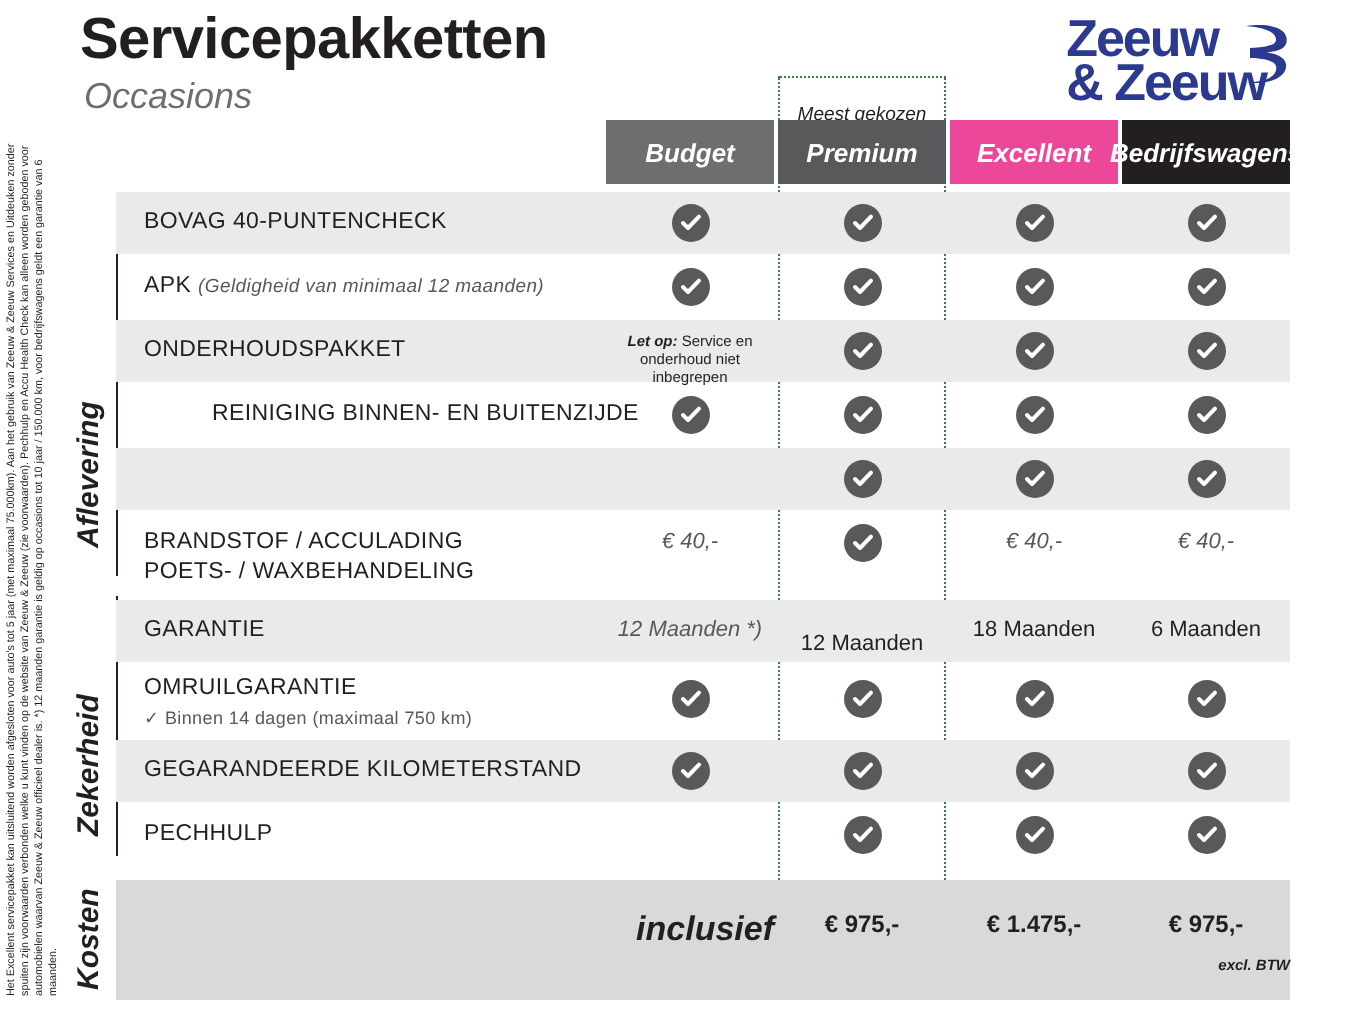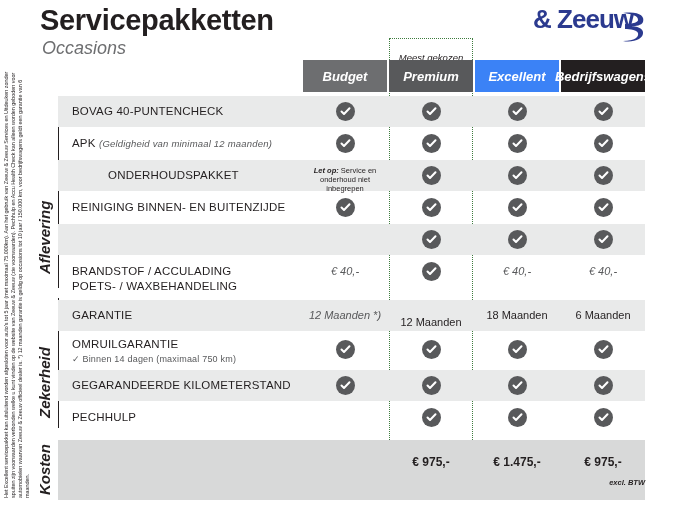--- a/index.html
+++ b/index.html
@@ -34,21 +34,21 @@
   }
 
   
   .colhead{
     position:absolute;top:60px;height:32px;
     color:#ffffff;font-style:italic;font-weight:bold;font-size:13px;
     display:flex;align-items:center;justify-content:center;
   }
   .c1{left:303px;width:84px;background:#6d6e70;}
   .c2{left:389px;width:84px;background:#58595b;}
-  .c3{left:475px;width:84px;background:#3b82f6;}
+  .c3{left:475px;width:84px;background:#ec4899;}
   .c4{left:561px;width:84px;background:#231f20;}
 
   .meest{
     position:absolute;left:389px;top:40px;width:84px;
     text-align:center;font-size:9.5px;font-style:italic;color:#231f20;margin-top:12px;
   }
   .premium-frame{
     position:absolute;left:389px;top:38px;width:84px;height:462px;
     border:1.5px dotted #3f7d3f;
     box-sizing:border-box;
@@ -127,20 +127,21 @@
 </style>
 </head>
 <body>
 
 <div class="page">
 
   <div class="title">Servicepakketten</div>
   <div class="subtitle">Occasions</div>
 
   <div class="logo">
+    <span>Zeeuw</span>
     <span class="l2">&amp; Zeeuw</span>
   </div>
   <svg class="logo-swoosh" viewBox="0 0 26 34">
     <path d="M2,3 C18,1 24,6 22,12 C20,17 9,16 9,16 C9,16 21,16 22,22 C23,29 12,33 2,31 C14,31 18,27 17,23 C16,19 4,19 4,19 L4,14 C4,14 17,14 17,10 C17,6 12,4 2,3 Z" fill="#2b3a8f"></path>
   </svg>
 
   <div class="meest">Meest gekozen</div>
   <div class="premium-frame"></div>
 
   <div class="colhead c1">Budget</div>
@@ -195,21 +196,21 @@
         <path d="M1.5,5.5 L4,8 L9.5,2.3" stroke="#ffffff" stroke-width="2" fill="none" stroke-linecap="round" stroke-linejoin="round"></path>
       </svg>
     </div>
   <div class="check" style="left:594px;top:134px;">
       <svg width="11" height="11" viewBox="0 0 11 11">
         <path d="M1.5,5.5 L4,8 L9.5,2.3" stroke="#ffffff" stroke-width="2" fill="none" stroke-linecap="round" stroke-linejoin="round"></path>
       </svg>
     </div>
 
   <div class="rowband alt" style="top:160px;"></div>
-  <div class="rowlabel" style="top:169px;margin-left:36px;">
+  <div class="rowlabel" style="top:169px;">
     <span>ONDERHOUDSPAKKET</span>
   </div>
   <div class="letop" style="left:303px;top:166px;">
     <b>Let op:</b><span> Service en onderhoud niet inbegrepen</span>
   </div>
   <div class="check" style="left:422px;top:166px;">
       <svg width="11" height="11" viewBox="0 0 11 11">
         <path d="M1.5,5.5 L4,8 L9.5,2.3" stroke="#ffffff" stroke-width="2" fill="none" stroke-linecap="round" stroke-linejoin="round"></path>
       </svg>
     </div>
@@ -218,21 +219,21 @@
         <path d="M1.5,5.5 L4,8 L9.5,2.3" stroke="#ffffff" stroke-width="2" fill="none" stroke-linecap="round" stroke-linejoin="round"></path>
       </svg>
     </div>
   <div class="check" style="left:594px;top:166px;">
       <svg width="11" height="11" viewBox="0 0 11 11">
         <path d="M1.5,5.5 L4,8 L9.5,2.3" stroke="#ffffff" stroke-width="2" fill="none" stroke-linecap="round" stroke-linejoin="round"></path>
       </svg>
     </div>
 
   <div class="rowband" style="top:192px;"></div>
-  <div class="rowlabel" style="top:201px;">
+  <div class="rowlabel" style="top:201px;margin-left:34px;">
     <span>REINIGING BINNEN- EN BUITENZIJDE</span>
   </div>
   <div class="check" style="left:336px;top:198px;">
       <svg width="11" height="11" viewBox="0 0 11 11">
         <path d="M1.5,5.5 L4,8 L9.5,2.3" stroke="#ffffff" stroke-width="2" fill="none" stroke-linecap="round" stroke-linejoin="round"></path>
       </svg>
     </div>
   <div class="check" style="left:422px;top:198px;">
       <svg width="11" height="11" viewBox="0 0 11 11">
         <path d="M1.5,5.5 L4,8 L9.5,2.3" stroke="#ffffff" stroke-width="2" fill="none" stroke-linecap="round" stroke-linejoin="round"></path>
@@ -362,20 +363,21 @@
   <div class="check" style="left:594px;top:408px;">
       <svg width="11" height="11" viewBox="0 0 11 11">
         <path d="M1.5,5.5 L4,8 L9.5,2.3" stroke="#ffffff" stroke-width="2" fill="none" stroke-linecap="round" stroke-linejoin="round"></path>
       </svg>
     </div>
 
   <div class="vline" style="left:58px;top:440px;height:60px;"></div>
   <div class="sidecat" style="left:36px;top:495px;">Kosten</div>
 
   <div class="kostenband"></div>
+  <div class="kosten-incl">inclusief</div>
   <div class="kosten-val" style="left:389px;">€ 975,-</div>
   <div class="kosten-val" style="left:475px;">€ 1.475,-</div>
   <div class="kosten-val" style="left:561px;">€ 975,-</div>
   <div class="btw" style="left:561px;">excl. BTW</div>
 
   <div class="disclaimer" style="right:682px;top:58px;width:440px;">Het Excellent servicepakket kan uitsluitend worden afgesloten voor auto's tot 5 jaar (met maximaal 75.000km). Aan het gebruik van Zeeuw &amp; Zeeuw Services en Uitdeuken zonder spuiten zijn voorwaarden verbonden welke u kunt vinden op de website van Zeeuw &amp; Zeeuw (zie voorwaarden). Pechhulp en Accu Health Check kan alleen worden geboden voor automobielen waarvan Zeeuw &amp; Zeeuw officieel dealer is. *) 12 maanden garantie is geldig op occasions tot 10 jaar / 150.000 km, voor bedrijfswagens geldt een garantie van 6 maanden.</div>
 
 </div>
 
 </body></html>

